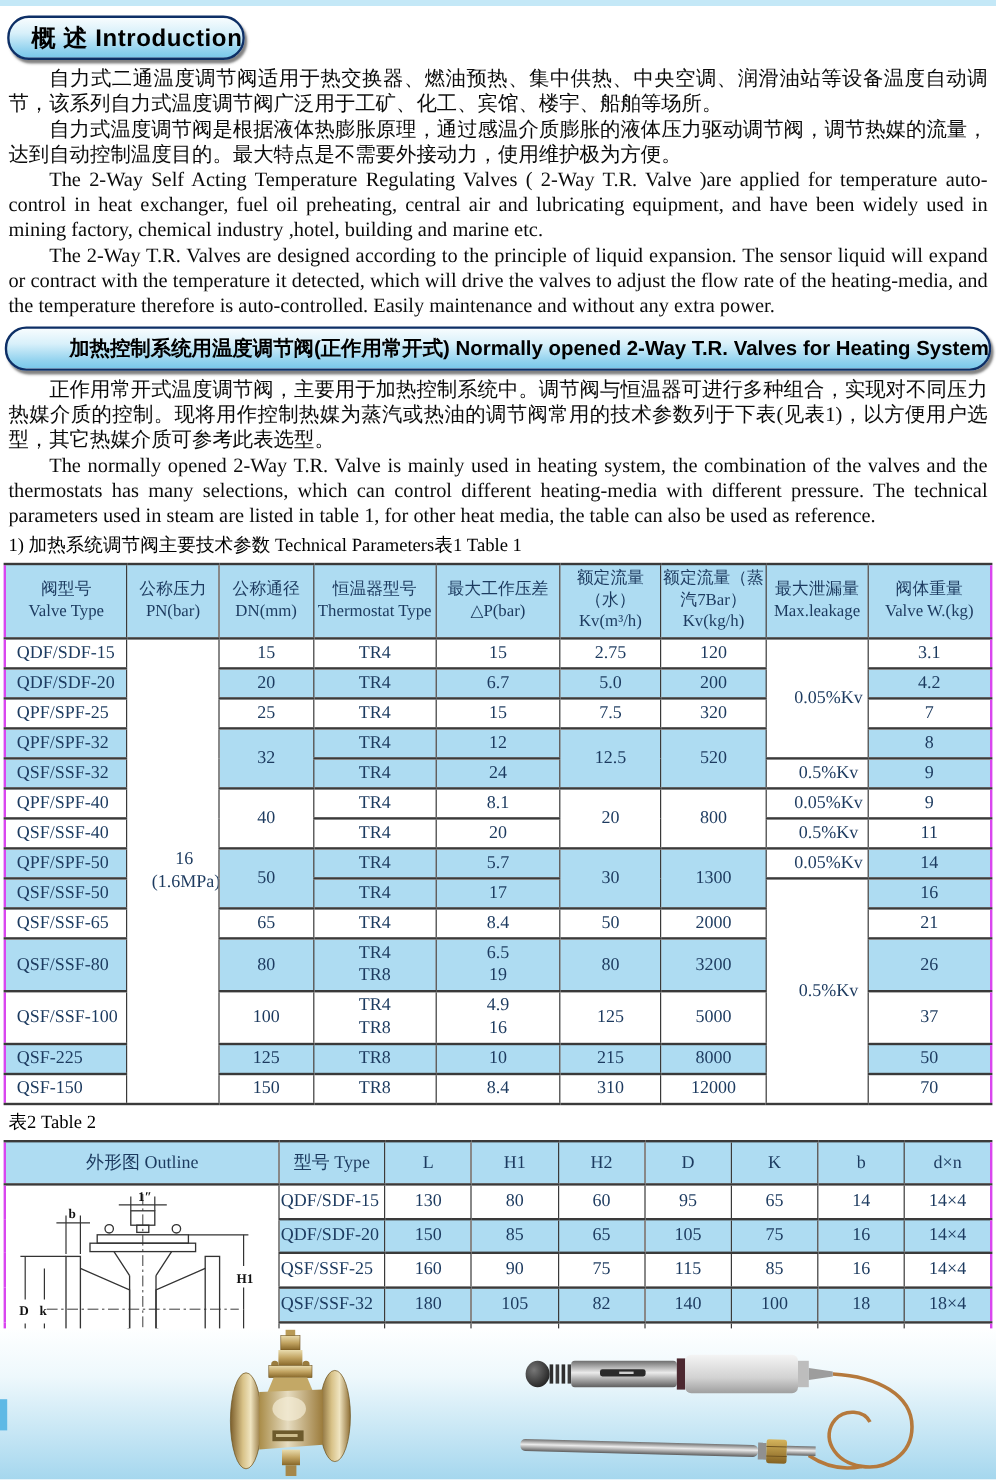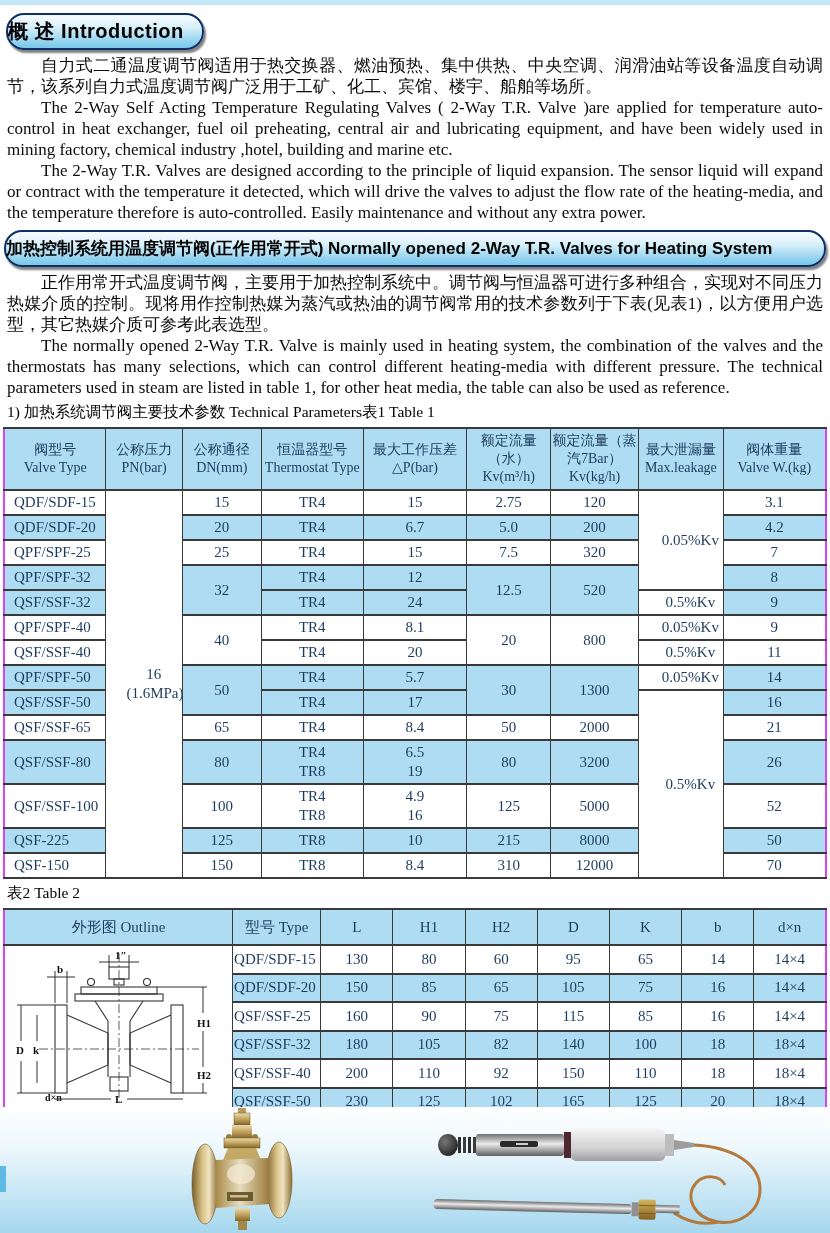--- a/index.html
+++ b/index.html
@@ -4,21 +4,21 @@
 <style>
   html,body{margin:0;padding:0;}
   body{
     width:830px;height:1233px;position:relative;overflow:hidden;
     background:#ffffff;font-family:"Liberation Serif",serif;color:#0b0b0b;
   }
   .top-strip{position:absolute;top:0;left:0;width:830px;height:5px;background:#c4e8f7;}
   .left-tab{position:absolute;left:0;top:1166px;width:6px;height:26px;background:#5fb9e5;}
 
   .pill{
-    display:flex;align-items:center;justify-content:flex-start;
+    display:flex;align-items:center;justify-content:flex-end;
     background:linear-gradient(180deg,#f7fcfe 0%,#d8f0fa 38%,#96d4ef 78%,#79c8ea 100%);
     border:2px solid #0d2f66;border-radius:18px;
     box-shadow:2px 3px 2px rgba(25,25,25,.55);
     font-family:"Liberation Sans",sans-serif;font-weight:bold;color:#000;
     white-space:nowrap;box-sizing:border-box;
   }
   .pill1{margin:13px 0 0 6px;width:198px;height:37px;font-size:20px;letter-spacing:.5px;}
   .pill2{margin:7px 4px 0 4px;height:37px;font-size:17px;}
 
   .paras{padding:5px 7px 0 7px;font-size:17px;line-height:21px;text-align:justify;}
@@ -53,20 +53,21 @@
 <body>
 
 <div class="top-strip"></div>
 
 <div class="pill pill1">
   <span>概 述 Introduction</span>
 </div>
 
 <div class="paras">
   <p>自力式二通温度调节阀适用于热交换器、燃油预热、集中供热、中央空调、润滑油站等设备温度自动调节，该系列自力式温度调节阀广泛用于工矿、化工、宾馆、楼宇、船舶等场所。</p>
+  <p>自力式温度调节阀是根据液体热膨胀原理，通过感温介质膨胀的液体压力驱动调节阀，调节热媒的流量，达到自动控制温度目的。最大特点是不需要外接动力，使用维护极为方便。</p>
   <p>The 2-Way Self Acting Temperature Regulating Valves ( 2-Way T.R. Valve )are applied for temperature auto-control in heat exchanger, fuel oil preheating, central air and lubricating equipment, and have been widely used in mining factory, chemical industry ,hotel, building and marine etc.</p>
   <p>The 2-Way T.R. Valves are designed according to the principle of liquid expansion. The sensor liquid will expand or contract with the temperature it detected, which will drive the valves to adjust the flow rate of the heating-media, and the temperature therefore is auto-controlled. Easily maintenance and without any extra power.</p>
 </div>
 
 <div class="pill pill2">
   <span>加热控制系统用温度调节阀(正作用常开式) Normally opened 2-Way T.R. Valves for Heating System</span>
 </div>
 
 <div class="paras">
   <p>正作用常开式温度调节阀，主要用于加热控制系统中。调节阀与恒温器可进行多种组合，实现对不同压力热媒介质的控制。现将用作控制热媒为蒸汽或热油的调节阀常用的技术参数列于下表(见表1)，以方便用户选型，其它热媒介质可参考此表选型。</p>
@@ -201,21 +202,21 @@
         <td class="">3200</td>
         <td class="">26</td>
       </tr>
       <tr class="">
         <td class="c0 ">QSF/SSF-100</td>
         <td class="">100</td>
         <td class="">TR4<br>TR8</td>
         <td class="">4.9<br>16</td>
         <td class="">125</td>
         <td class="">5000</td>
-        <td class="">52</td>
+        <td class="">37</td>
       </tr>
       <tr class="shade">
         <td class="c0 ">QSF-225</td>
         <td class="">125</td>
         <td class="">TR8</td>
         <td class="">10</td>
         <td class="">215</td>
         <td class="">8000</td>
         <td class="">50</td>
       </tr>

